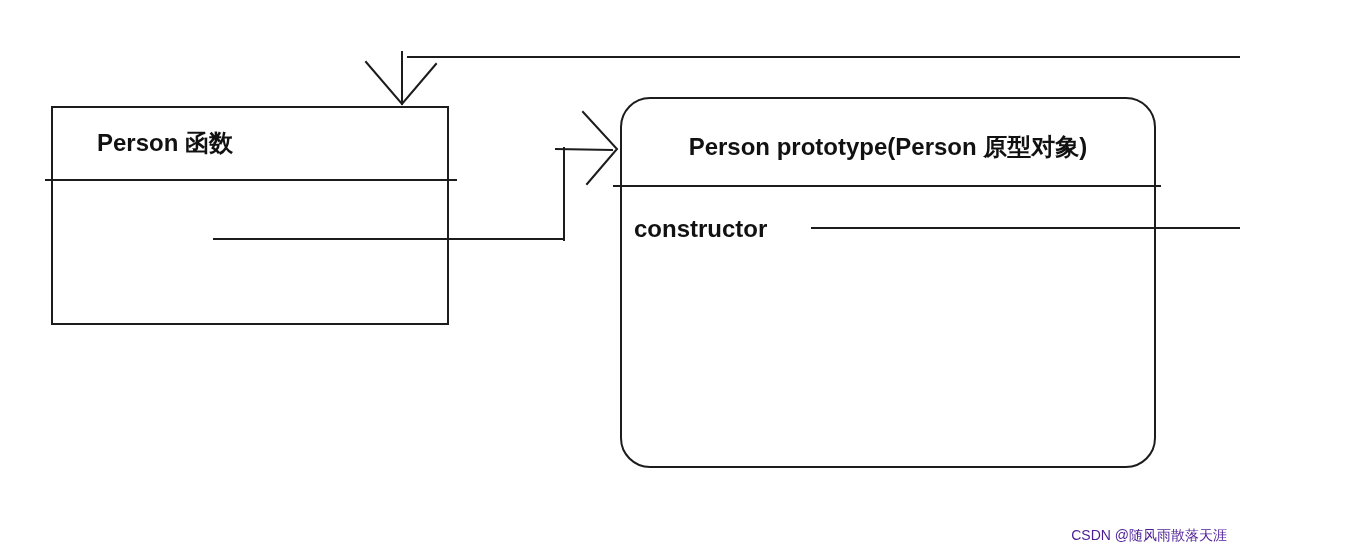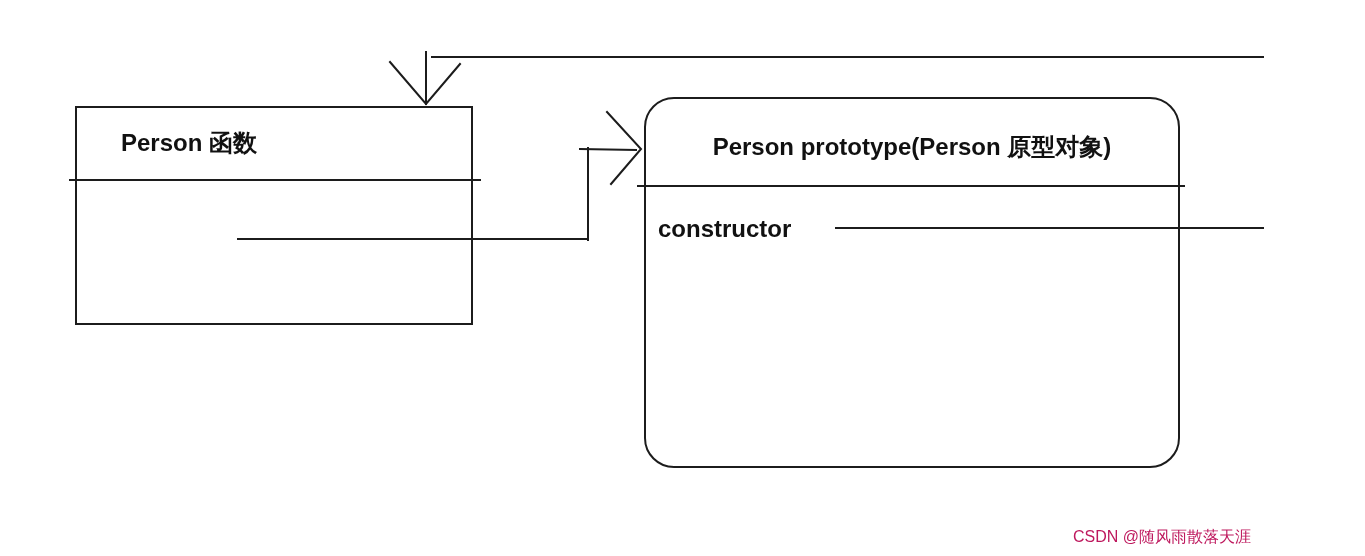--- a/index.html
+++ b/index.html
@@ -7,21 +7,20 @@
     padding: 0;
     background: #ffffff;
   }
   .canvas {
     position: relative;
     width: 1240px;
     height: 556px;
     background: #ffffff;
     overflow: hidden;
     font-family: "Liberation Sans", "DejaVu Sans", sans-serif;
-    margin-left: 24px;
   }
   .box {
     position: absolute;
     box-sizing: border-box;
     border: 2px solid #1c1c1c;
     background: transparent;
   }
   .box-left {
     left: 51px;
     top: 106px;
@@ -75,23 +74,23 @@
     fill: none;
     stroke-linecap: square;
   }
   .corner-blob {
     stroke-width: 5;
   }
   .watermark {
     position: absolute;
     right: 13px;
     top: 527px;
-    font-size: 16px;
+    font-size: 14px;
     font-weight: normal;
-    color: #be185d;
+    color: #4c1d95;
     white-space: nowrap;
   }
 </style>
 </head>
 <body>
 
 <div class="canvas">
 
   <div class="box box-left"></div>
   <div class="diagram-text title-left">Person 函数</div>

